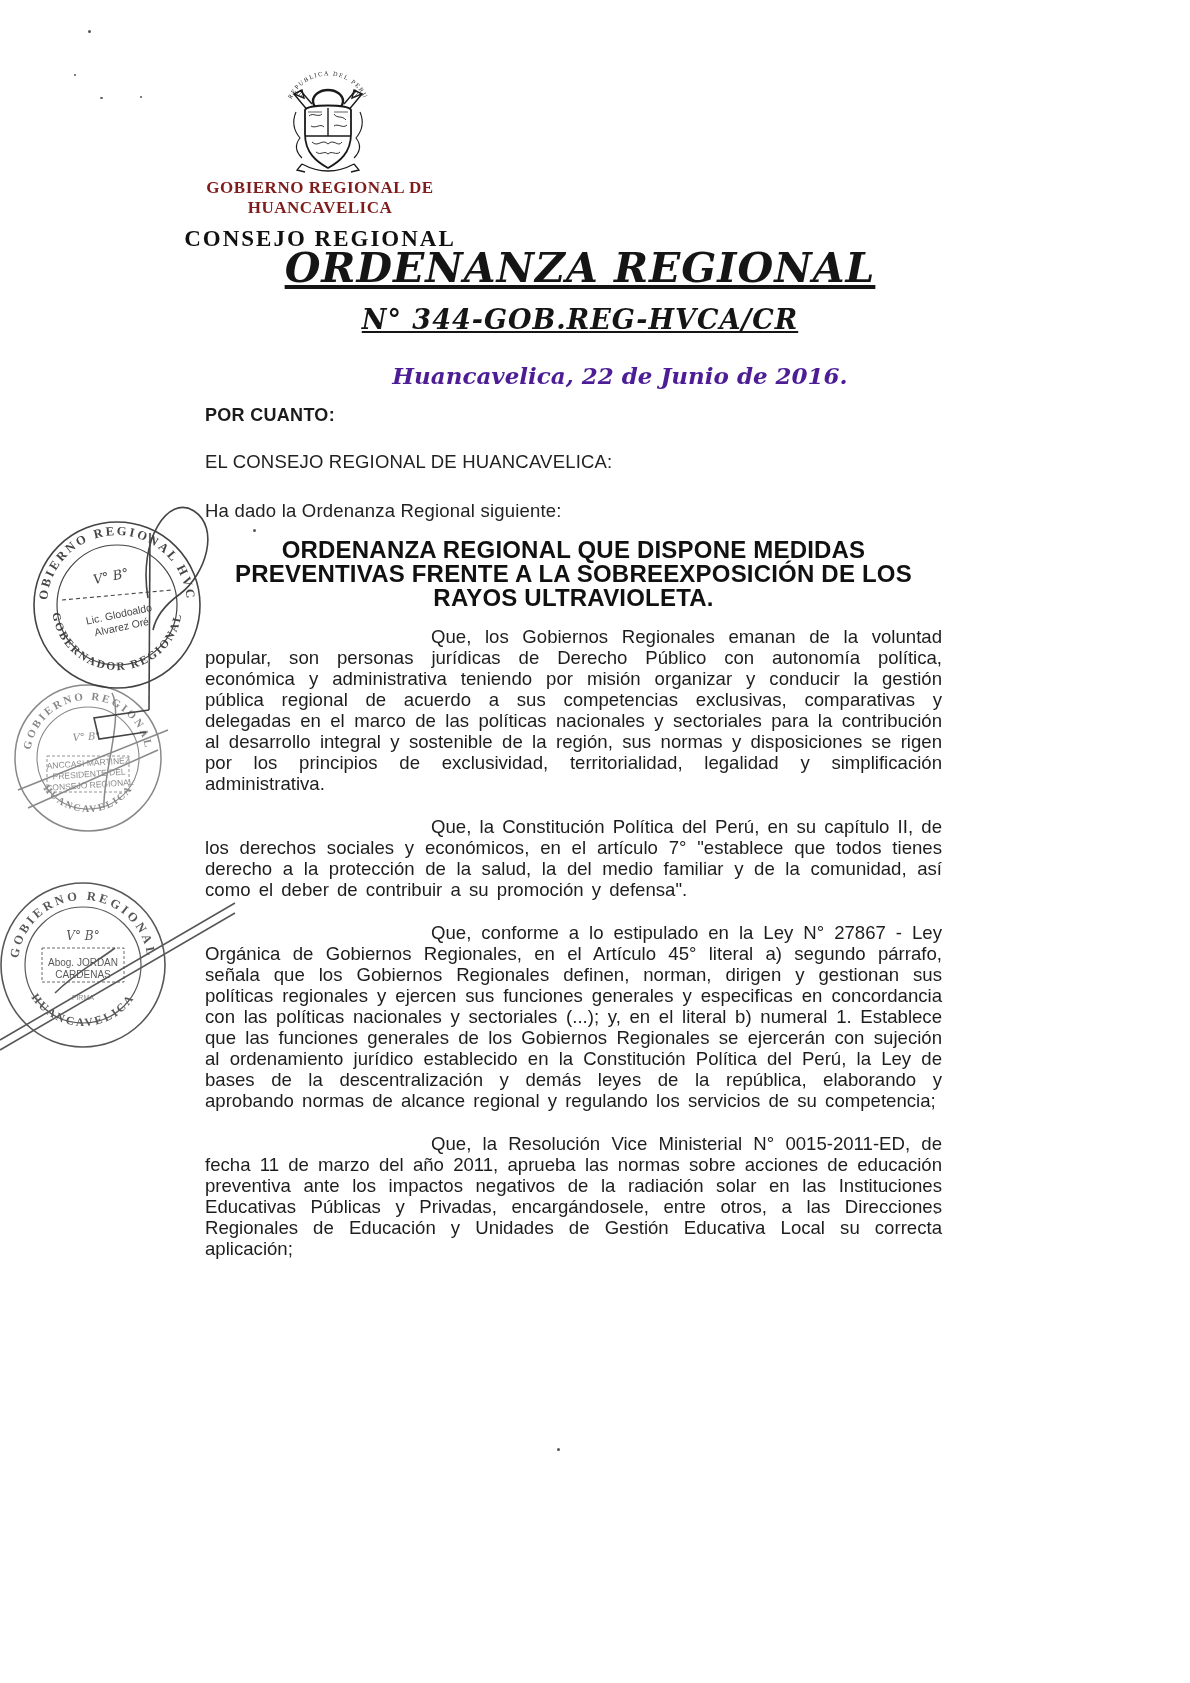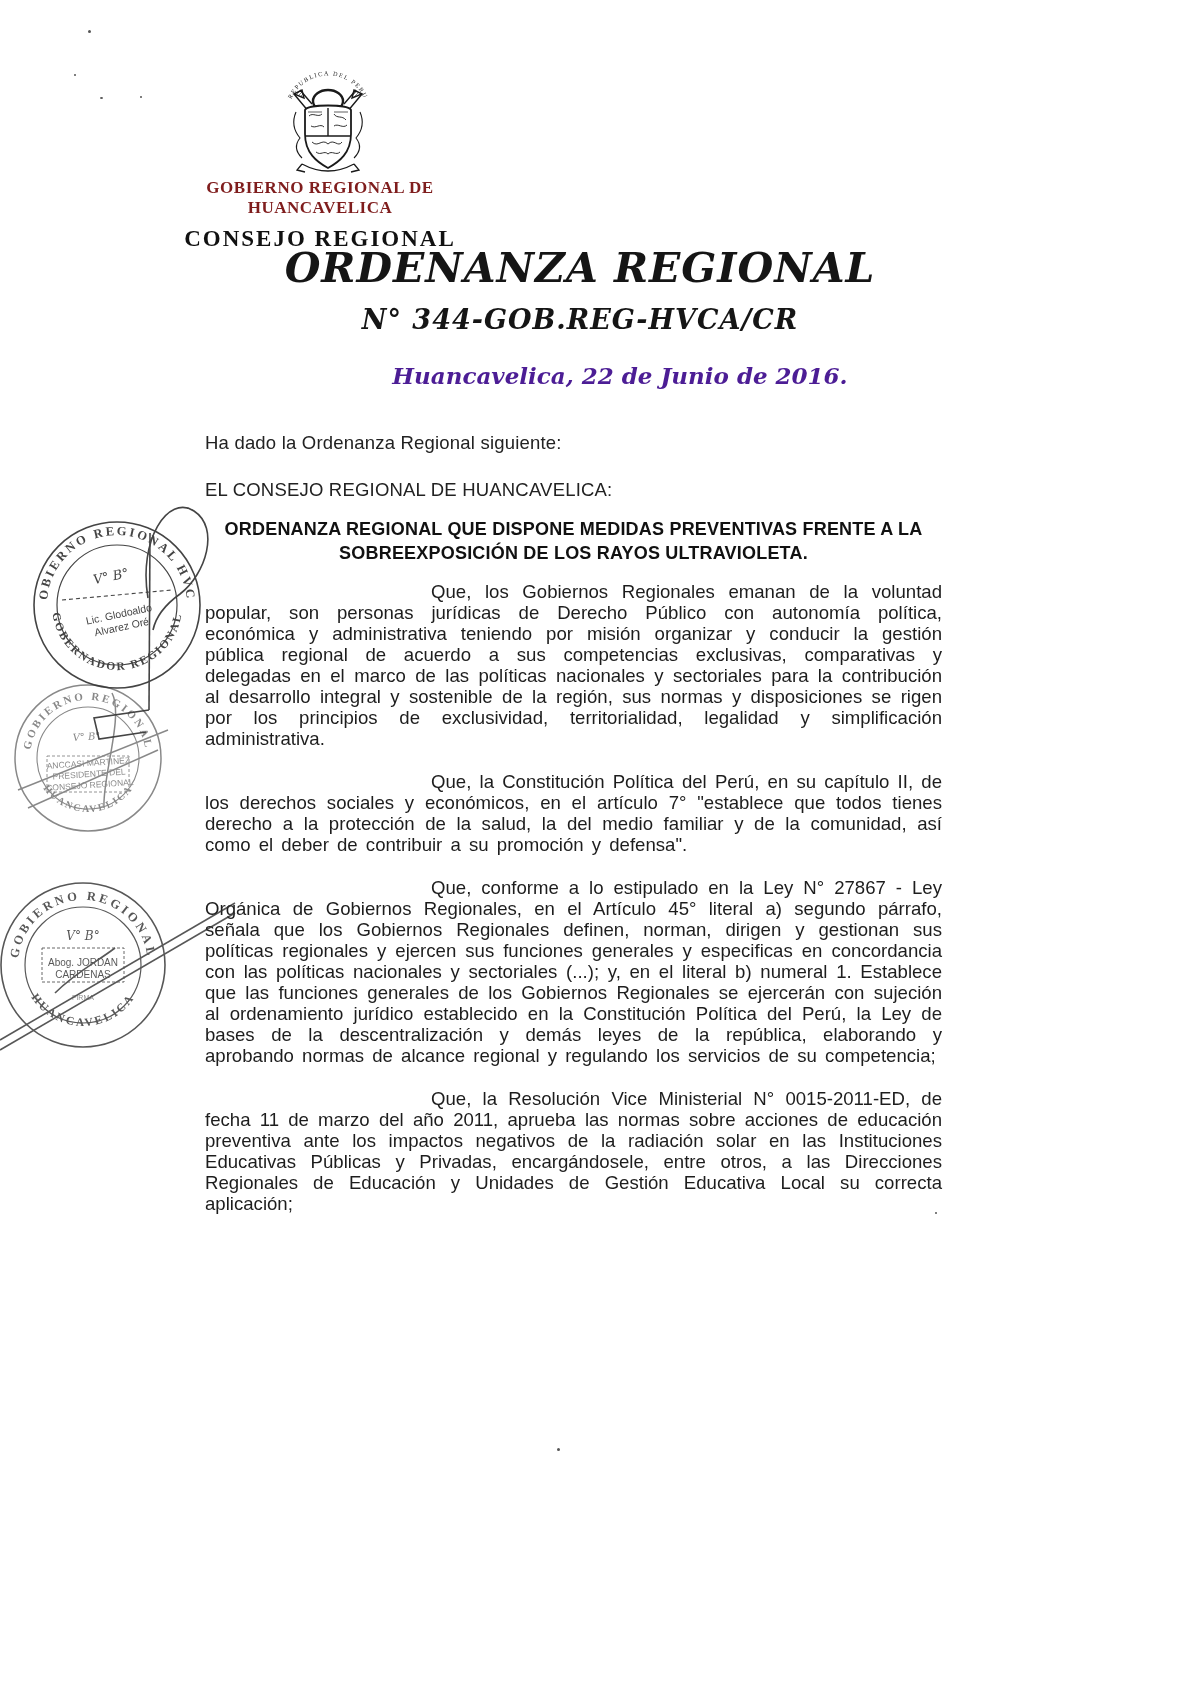--- a/index.html
+++ b/index.html
@@ -8,32 +8,32 @@
     margin:0 auto;overflow:hidden;
     font-family:"Liberation Sans",sans-serif;color:#1b1b1b;
   }
   
   #emblem{position:absolute;left:278px;top:68px;width:100px;height:108px;}
   .org-block{position:absolute;left:175px;top:178px;width:290px;text-align:center;}
   .org-line{font-family:"Liberation Serif",serif;font-weight:bold;font-size:17px;line-height:20px;letter-spacing:.5px;color:#7f1d1d;}
   .org-line3{font-family:"Liberation Serif",serif;font-weight:bold;font-size:23px;line-height:30px;letter-spacing:2px;margin-top:6px;color:#111;}
   
   .doc-title{position:absolute;left:240px;top:242px;width:680px;text-align:center;
-    font-family:"DejaVu Serif",serif;font-style:italic;font-weight:bold;color:#151515;}
+    font-family:"DejaVu Serif",serif;font-style:italic;font-weight:bold;color:#151515;text-decoration:underline;}
   .doc-title .t1{font-size:41px;line-height:52px;letter-spacing:1px;}
   .doc-title .t2{font-size:27px;line-height:52px;letter-spacing:1px;}
   .date-line{position:absolute;left:360px;top:362px;width:520px;text-align:center;
     font-family:"DejaVu Serif",serif;font-style:italic;font-weight:bold;font-size:23px;color:#4c1d95;}
   
   #body-col{position:absolute;left:205px;top:405px;width:737px;}
   .lbl{font-weight:bold;font-size:18px;letter-spacing:.3px;}
   .plain{font-size:18.5px;letter-spacing:.2px;color:#222;}
   .mt1{margin-top:25px;}
   .mt2{margin-top:27px;}
-  .subject{margin:16px auto 16px auto;width:700px;text-align:center;font-weight:bold;font-size:18px;line-height:24px;letter-spacing:.2px;color:#111;}
+  .subject{margin:16px auto 16px auto;width:700px;text-align:center;font-weight:bold;font-size:24px;line-height:24px;letter-spacing:.2px;color:#111;}
   .para{margin:15px 0 0 0;font-size:18.6px;line-height:21px;text-align:justify;text-justify:inter-word;color:#1d1d1d;word-spacing:3px;}
   .para.indent{text-indent:226px;}
   .para + .para{margin-top:22px;}
   
   #stamps{position:absolute;left:0;top:478px;width:240px;height:580px;}
   
   .speck{position:absolute;background:#555;border-radius:50%;}
 </style>
 </head>
 <body>
@@ -77,22 +77,23 @@
   </div>
 
   <div class="doc-title">
     <div class="t1">ORDENANZA REGIONAL</div>
     <div class="t2">N° 344-GOB.REG-HVCA/CR</div>
   </div>
 
   <div class="date-line">Huancavelica, 22 de Junio de 2016.</div>
 
   <div id="body-col">
+    <div class="lbl">POR CUANTO:</div>
+    <div class="plain mt1">EL CONSEJO REGIONAL DE HUANCAVELICA:</div>
     <div class="plain mt2">Ha dado la Ordenanza Regional siguiente:</div>
-    <div class="plain mt1">EL CONSEJO REGIONAL DE HUANCAVELICA:</div>
     <div class="subject">ORDENANZA REGIONAL QUE DISPONE MEDIDAS PREVENTIVAS FRENTE A LA SOBREEXPOSICIÓN DE LOS RAYOS ULTRAVIOLETA.</div>
     <p class="para indent">Que, los Gobiernos Regionales emanan de la voluntad popular, son personas jurídicas de Derecho Público con autonomía política, económica y administrativa teniendo por misión organizar y conducir la gestión pública regional de acuerdo a sus competencias exclusivas, comparativas y delegadas en el marco de las políticas nacionales y sectoriales para la contribución al desarrollo integral y sostenible de la región, sus normas y disposiciones se rigen por los principios de exclusividad, territorialidad, legalidad y simplificación administrativa.</p>
     <p class="para indent">Que, la Constitución Política del Perú, en su capítulo II, de los derechos sociales y económicos, en el artículo 7°  "establece que todos tienes derecho a la protección de la  salud, la del medio familiar y de la comunidad, así como el  deber de contribuir a su promoción y defensa".</p>
     <p class="para indent">Que, conforme a lo estipulado en la Ley N° 27867 - Ley Orgánica de Gobiernos Regionales, en el Artículo 45° literal a) segundo párrafo, señala que los Gobiernos Regionales definen, norman, dirigen y gestionan sus políticas regionales y ejercen sus funciones generales y especificas en concordancia con las políticas nacionales y sectoriales (...); y, en el literal b) numeral 1. Establece que las funciones generales de los Gobiernos Regionales se ejercerán con sujeción al ordenamiento jurídico establecido en la Constitución Política del Perú, la Ley de bases de la descentralización y demás leyes de la república, elaborando y aprobando  normas de alcance regional y regulando los servicios de su competencia;</p>
     <p class="para indent">Que, la Resolución Vice Ministerial N° 0015-2011-ED, de fecha 11 de marzo del año 2011, aprueba las normas sobre acciones de educación preventiva ante los impactos negativos de la radiación solar en las Instituciones Educativas Públicas y Privadas, encargándosele, entre otros, a las Direcciones Regionales de Educación y Unidades de Gestión Educativa Local su correcta aplicación;</p>
   </div>
 
   <svg id="stamps" viewBox="0 0 240 580">
     <defs>
       <path id="s1top" d="M 47,127 A 70 70 0 0 1 187,127"></path>

